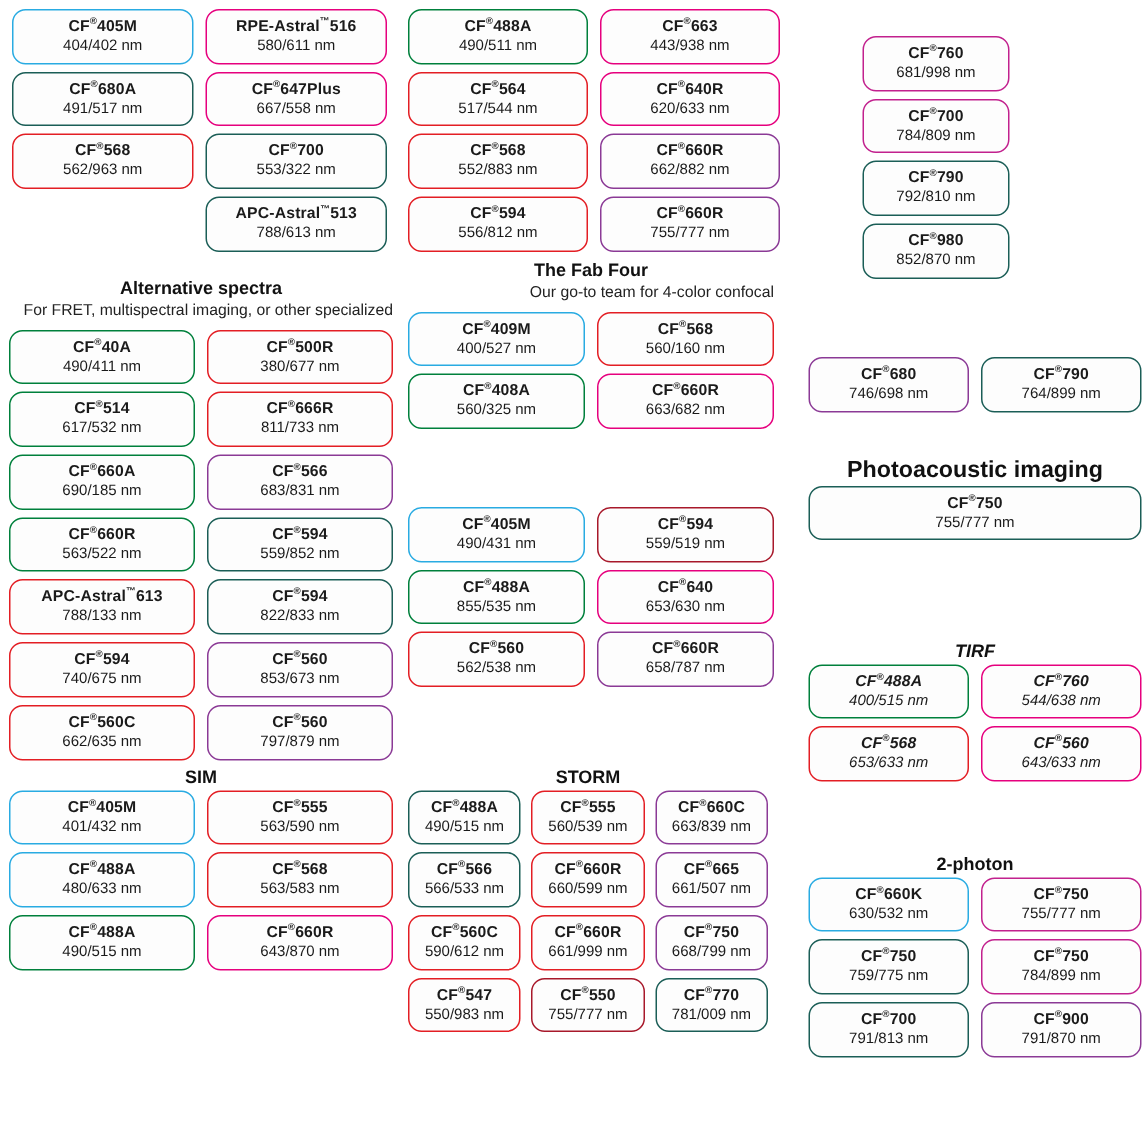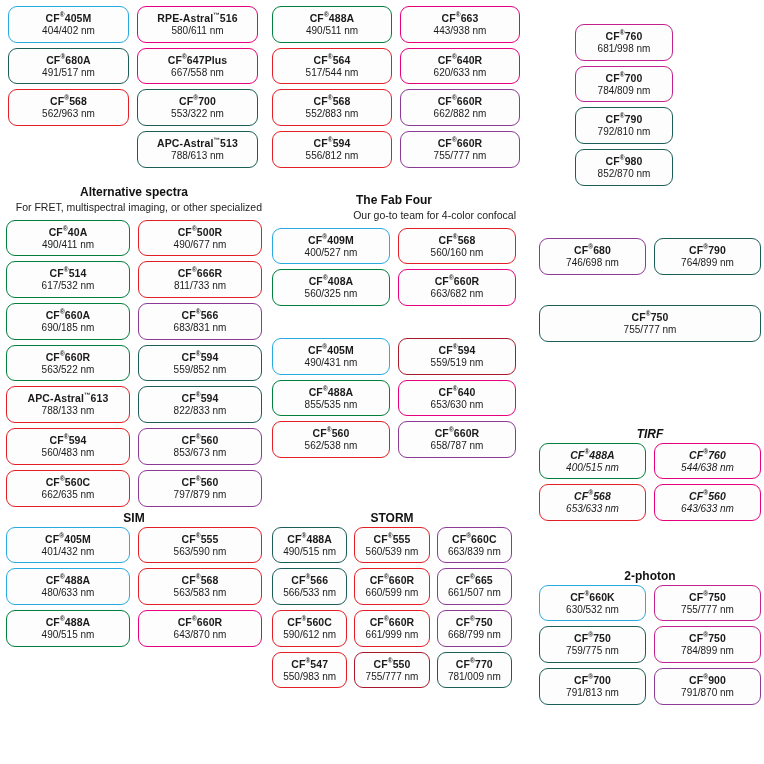--- a/index.html
+++ b/index.html
@@ -73,21 +73,21 @@
   .grid1{display:block;}
 
   
   #top-a{left:8px;  top:6px;  width:250px;}
   #top-b{left:272px;top:6px;  width:248px;}
   #top-c{left:575px;top:24px; width:98px;}
 
   
   #alt{left:6px;   top:186px; width:256px;}
   
-  #fab{left:272px; top:194px; width:244px;}
+  #fab{left:272px; top:174px; width:244px;}
   
   #sted{left:272px;top:338px; width:244px;}
   
   #sim{left:6px;   top:512px; width:256px;}
   
   #storm{left:272px;top:512px;width:240px;}
 
   
   #r-pair{left:539px;top:238px;width:222px;}
   #photo{left:539px;top:305px;width:222px;}
@@ -193,21 +193,21 @@
   <div class="col" id="alt">
       <div class="sec-title">Alternative spectra</div>
       <div class="sec-sub">For FRET, multispectral imaging, or other specialized</div>
       <div class="grid2">
         <div class="chip c-green">
           <div class="nm">CF<sup>®</sup>40A</div>
           <div class="wl">490/411 nm</div>
         </div>
         <div class="chip c-red">
           <div class="nm">CF<sup>®</sup>500R</div>
-          <div class="wl">490/677 nm</div>
+          <div class="wl">380/677 nm</div>
         </div>
         <div class="chip c-green">
           <div class="nm">CF<sup>®</sup>514</div>
           <div class="wl">617/532 nm</div>
         </div>
         <div class="chip c-red">
           <div class="nm">CF<sup>®</sup>666R</div>
           <div class="wl">811/733 nm</div>
         </div>
         <div class="chip c-green">
@@ -229,21 +229,21 @@
         <div class="chip c-red">
           <div class="nm">APC-Astral<sup>™</sup>613</div>
           <div class="wl">788/133 nm</div>
         </div>
         <div class="chip c-teal">
           <div class="nm">CF<sup>®</sup>594</div>
           <div class="wl">822/833 nm</div>
         </div>
         <div class="chip c-red">
           <div class="nm">CF<sup>®</sup>594</div>
-          <div class="wl">560/483 nm</div>
+          <div class="wl">740/675 nm</div>
         </div>
         <div class="chip c-purple">
           <div class="nm">CF<sup>®</sup>560</div>
           <div class="wl">853/673 nm</div>
         </div>
         <div class="chip c-red">
           <div class="nm">CF<sup>®</sup>560C</div>
           <div class="wl">662/635 nm</div>
         </div>
         <div class="chip c-purple">
@@ -390,20 +390,21 @@
           <div class="nm">CF<sup>®</sup>680</div>
           <div class="wl">746/698 nm</div>
         </div>
         <div class="chip c-teal">
           <div class="nm">CF<sup>®</sup>790</div>
           <div class="wl">764/899 nm</div>
         </div>
       </div>
     </div>
   <div class="col" id="photo">
+      <div class="sec-title small">Photoacoustic imaging</div>
       <div class="grid1">
         <div class="chip c-teal">
           <div class="nm">CF<sup>®</sup>750</div>
           <div class="wl">755/777 nm</div>
         </div>
       </div>
     </div>
   <div class="col" id="tirf">
       <div class="sec-title">TIRF</div>
       <div class="grid2">

